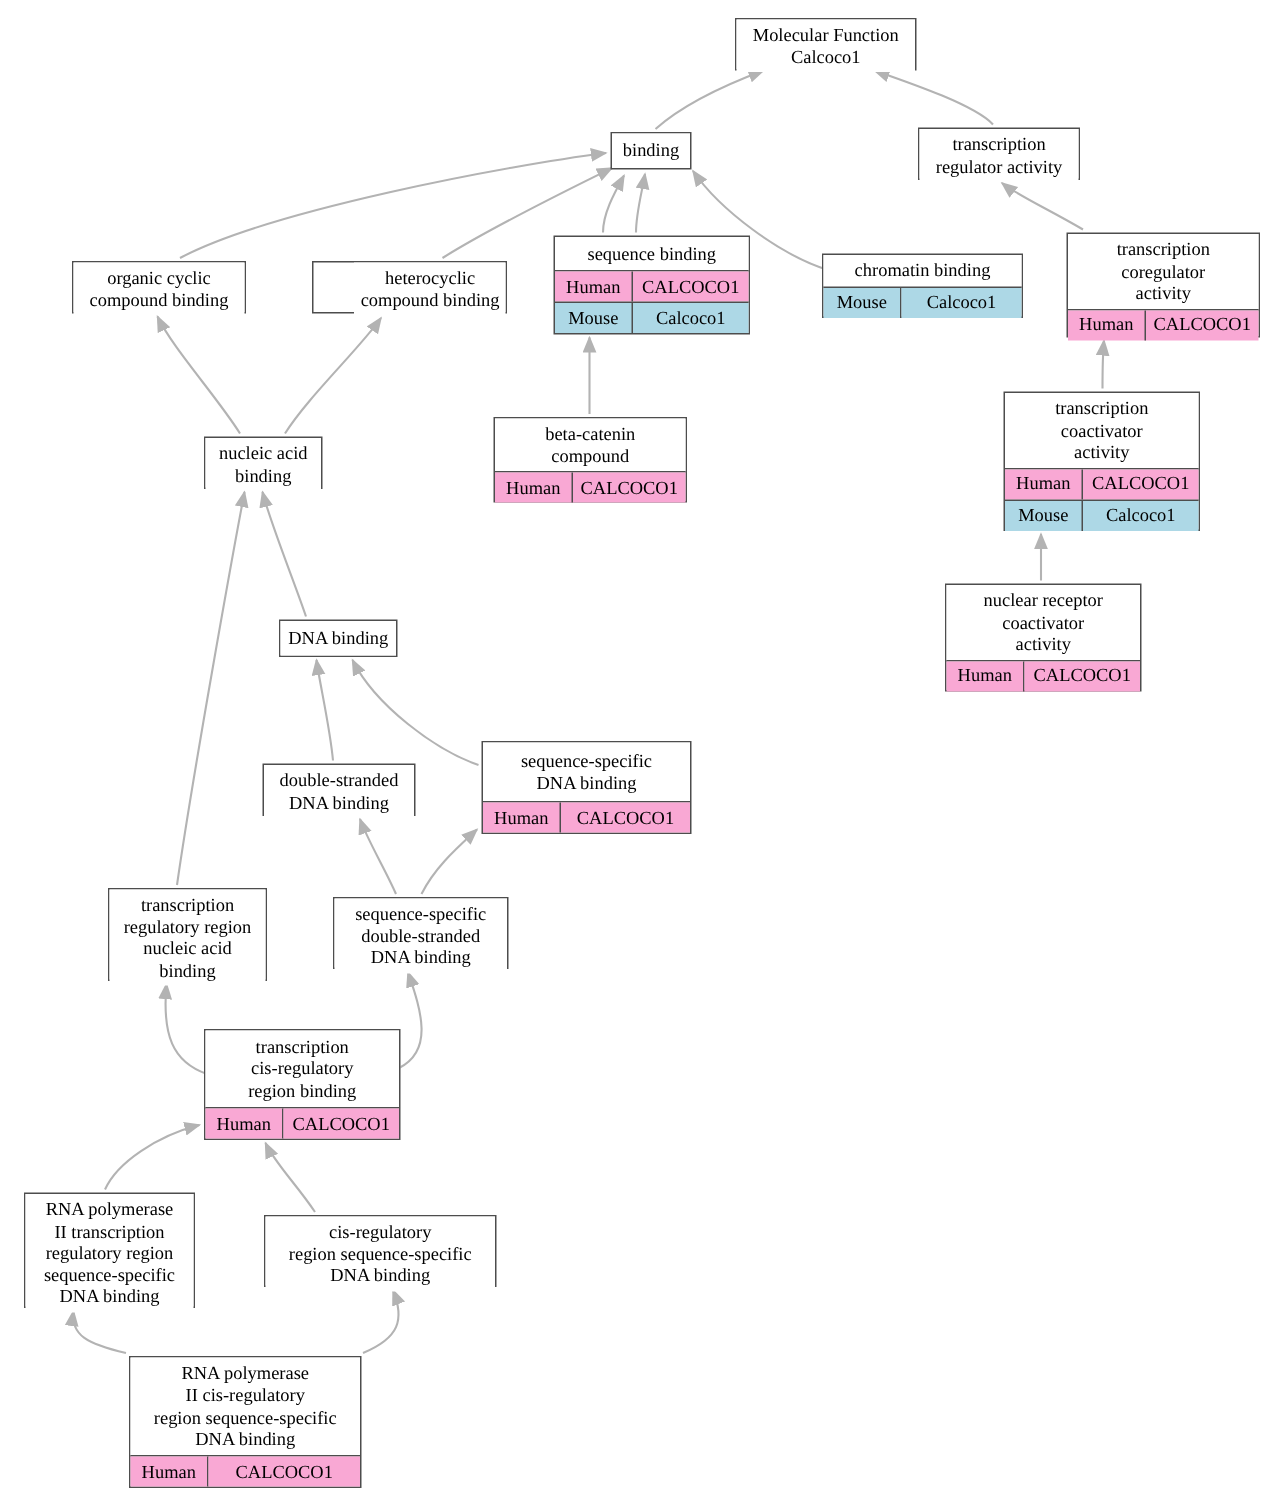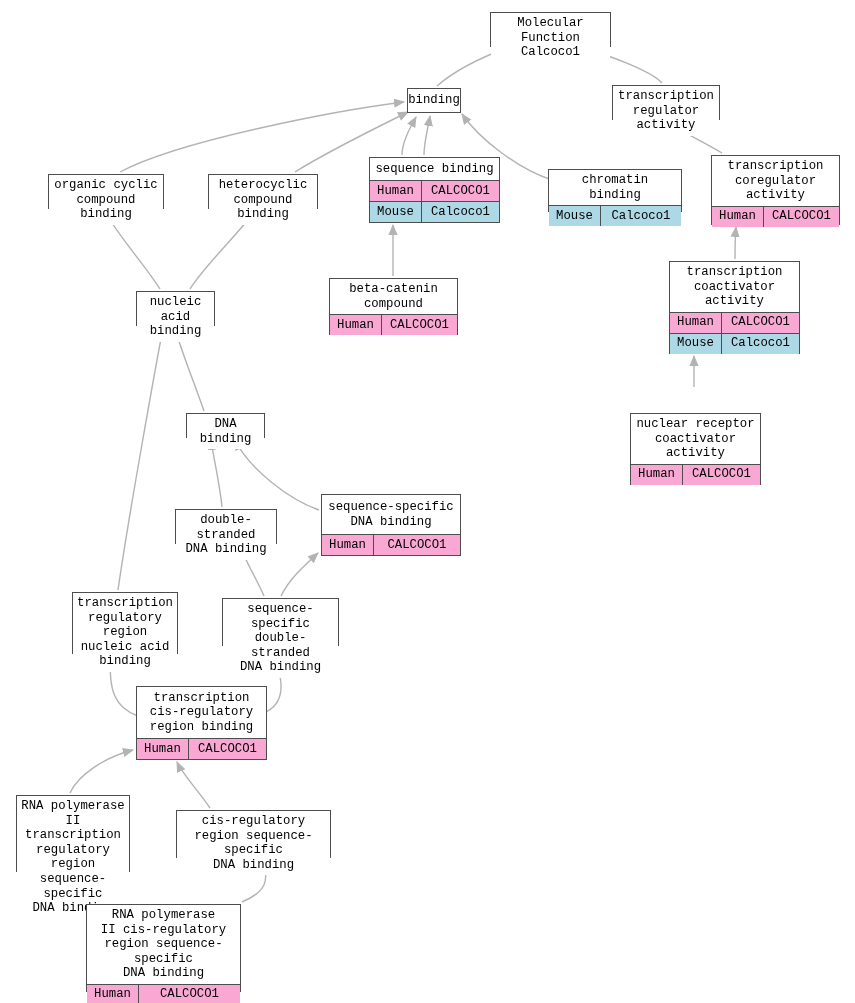--- a/index.html
+++ b/index.html
@@ -5,21 +5,21 @@
   html, body {
     margin: 0;
     padding: 0;
     background: #ffffff;
   }
   #canvas {
     position: relative;
     width: 855px;
     height: 1003px;
     background: #ffffff;
-    font-family: Liberation Mono, monospace;
+    font-family: Liberation Serif, serif;
     overflow: hidden;
   }
   #edge-layer {
     position: absolute;
     left: 0; top: 0;
     width: 855px;
     height: 1003px;
     pointer-events: none;
   }
   .node {
@@ -121,21 +121,21 @@
         <div class="node-title">binding</div>
       </div>
       <div class="node" style="left: 612px; top: 85px; width: 108px; height: 35px;">
         <div class="node-title">transcription
 regulator activity</div>
       </div>
       <div class="node" style="left: 48px; top: 174px; width: 116px; height: 35px;">
         <div class="node-title">organic cyclic
 compound binding</div>
       </div>
-      <div class="node" style="left: 208px; top: 174px; width: 110px; height: 35px;">
+      <div class="node" style="left: 208px; top: 174px; width: 130px; height: 35px; align-items: flex-end;">
         <div class="node-title">heterocyclic
 compound binding</div>
       </div>
       <div class="node" style="left: 369px; top: 157px; width: 131px; height: 66px;">
         <div class="node-title">sequence binding</div>
         <div class="anno-row row-human">
           <div class="anno-cell species">Human</div>
           <div class="anno-cell gene">CALCOCO1</div>
         </div>
         <div class="anno-row row-mouse">
@@ -177,21 +177,21 @@
 activity</div>
         <div class="anno-row row-human">
           <div class="anno-cell species">Human</div>
           <div class="anno-cell gene">CALCOCO1</div>
         </div>
         <div class="anno-row row-mouse">
           <div class="anno-cell species">Mouse</div>
           <div class="anno-cell gene">Calcoco1</div>
         </div>
       </div>
-      <div class="node" style="left: 630px; top: 389px; width: 131px; height: 72px; margin-top: 24px;">
+      <div class="node" style="left: 630px; top: 389px; width: 131px; height: 72px;">
         <div class="node-title">nuclear receptor
 coactivator
 activity</div>
         <div class="anno-row row-human">
           <div class="anno-cell species">Human</div>
           <div class="anno-cell gene">CALCOCO1</div>
         </div>
       </div>
       <div class="node" style="left: 186px; top: 413px; width: 79px; height: 25px;">
         <div class="node-title">DNA binding</div>

